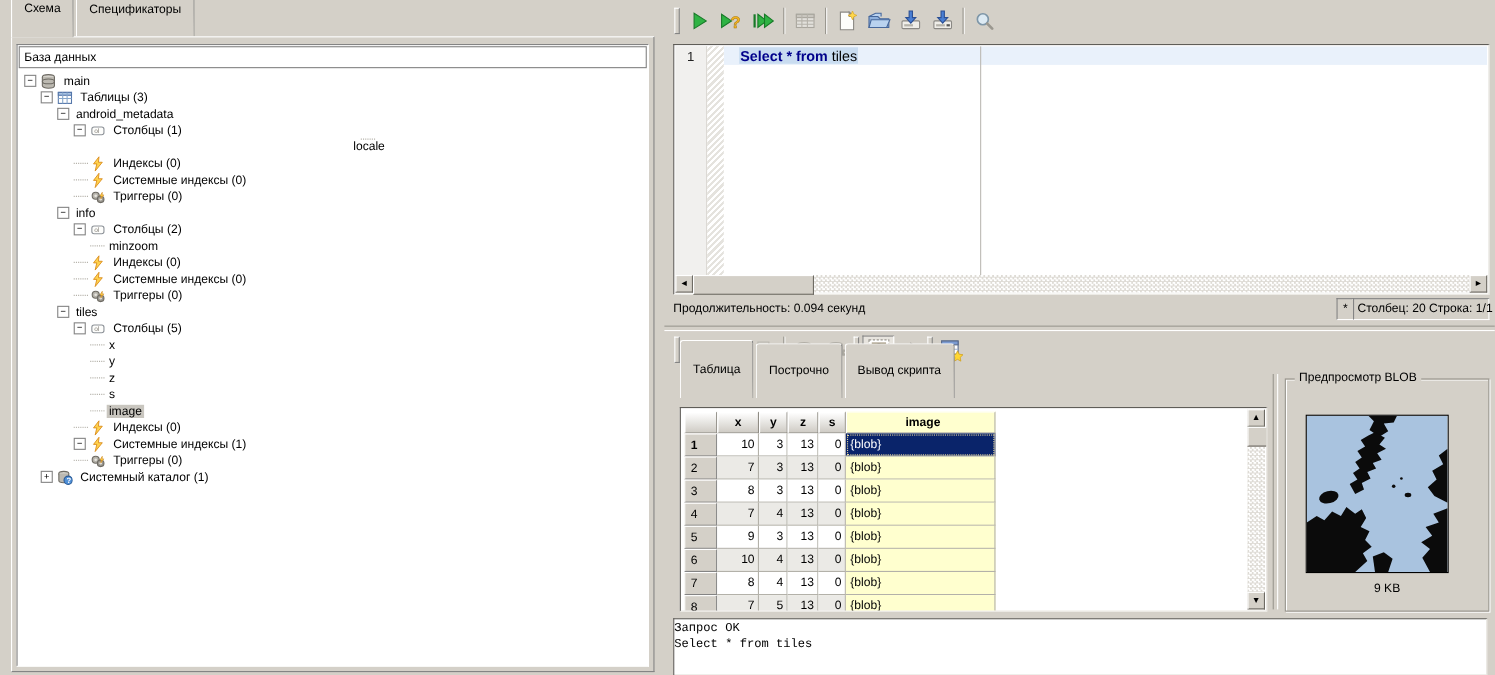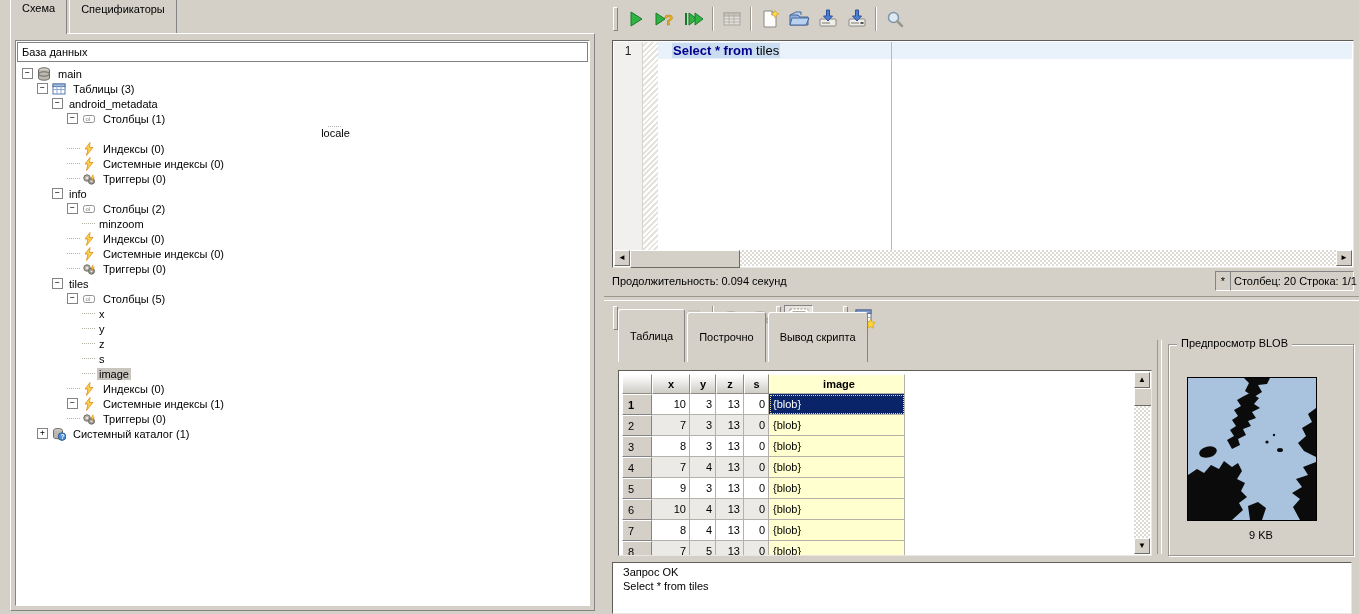--- a/index.html
+++ b/index.html
@@ -76,21 +76,21 @@
          display:flex;align-items:center;padding-left:4px;box-sizing:border-box;}
   .c-img.selcell{background:#0a246a;color:#fff;outline:1px dotted #e8d9a0;outline-offset:-2px;}
   .w-x{width:38px;}.w-y{width:26px;}.w-z{width:28px;}.w-s{width:25px;}
   
   #blobbox{position:absolute;left:1168px;top:344px;width:184px;height:210px;
            border:1px solid #9a978f;box-shadow:inset 1px 1px 0 #fff,1px 1px 0 #fff;}
   #blob-title{position:absolute;top:-8px;left:8px;background:#d4d0c8;padding:0 4px;}
   #blob-img{position:absolute;left:18px;top:32px;width:128px;height:142px;border:1px solid #000;}
   #blob-size{position:absolute;left:0;right:0;top:184px;text-align:center;}
   
-  #msgbox{position:absolute;left:612px;top:562px;width:740px;height:52px;padding:3px 10px;box-sizing:border-box;}
+  #msgbox{position:absolute;left:612px;top:562px;width:740px;height:52px;padding:3px 0;box-sizing:border-box;font-family:Liberation Mono, monospace;}
   #msgbox div{line-height:13.5px;white-space:nowrap;}
 </style>
 </head>
 <body>
 
 <div id="app">
 
   <div class="tabs" style="left:10px;top:11px;">
       <div class="tab active">Схема</div>
       <div class="tab">Спецификаторы</div>

